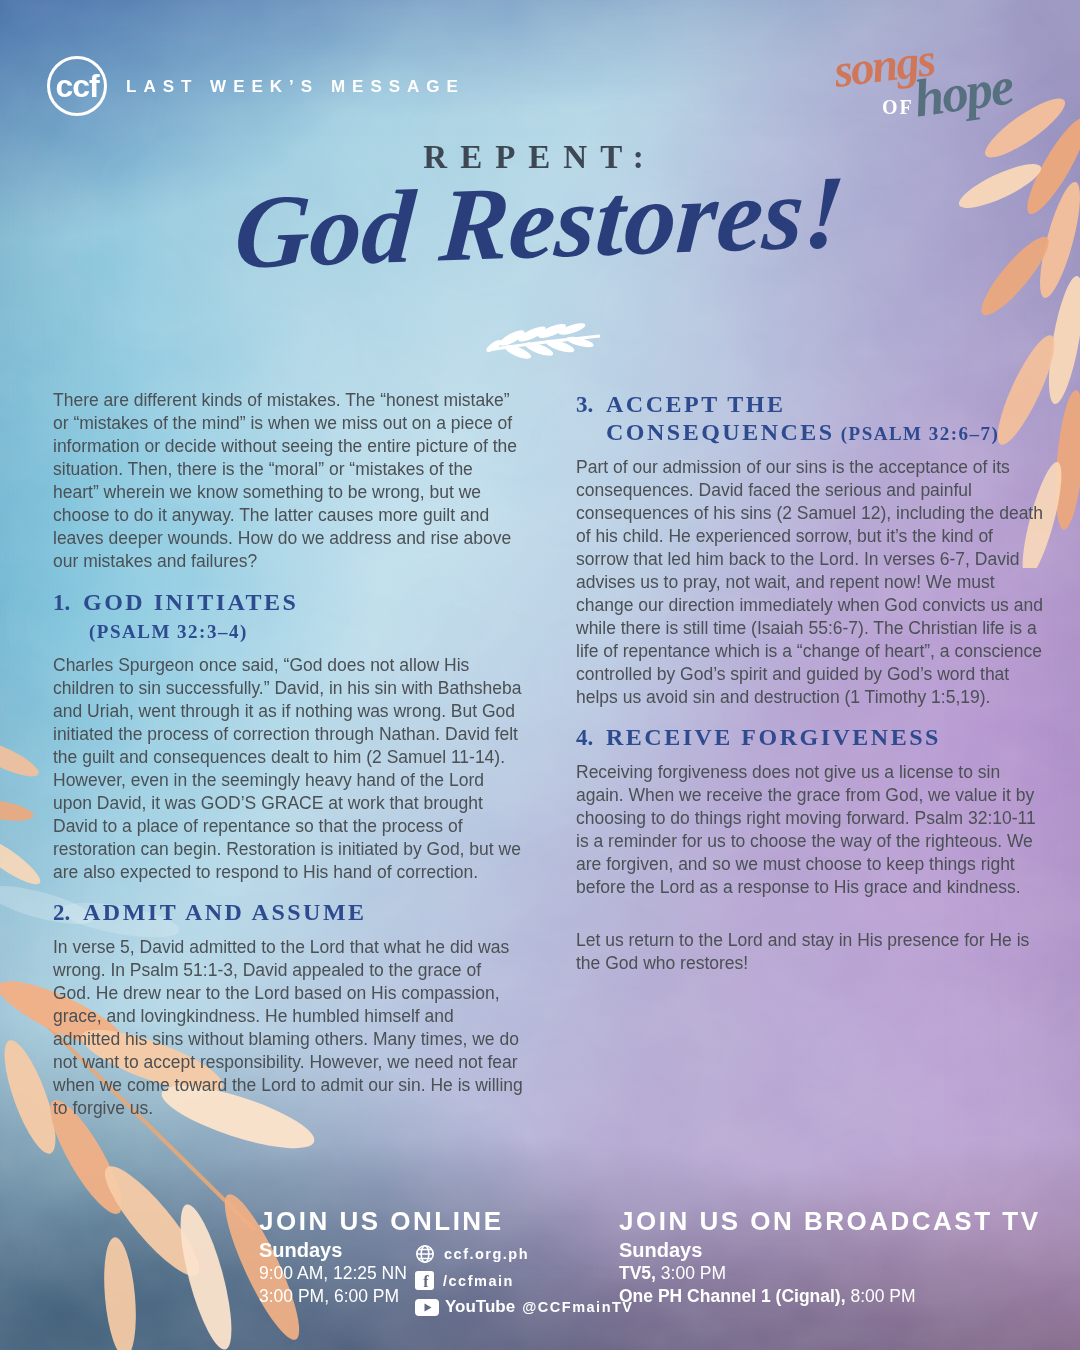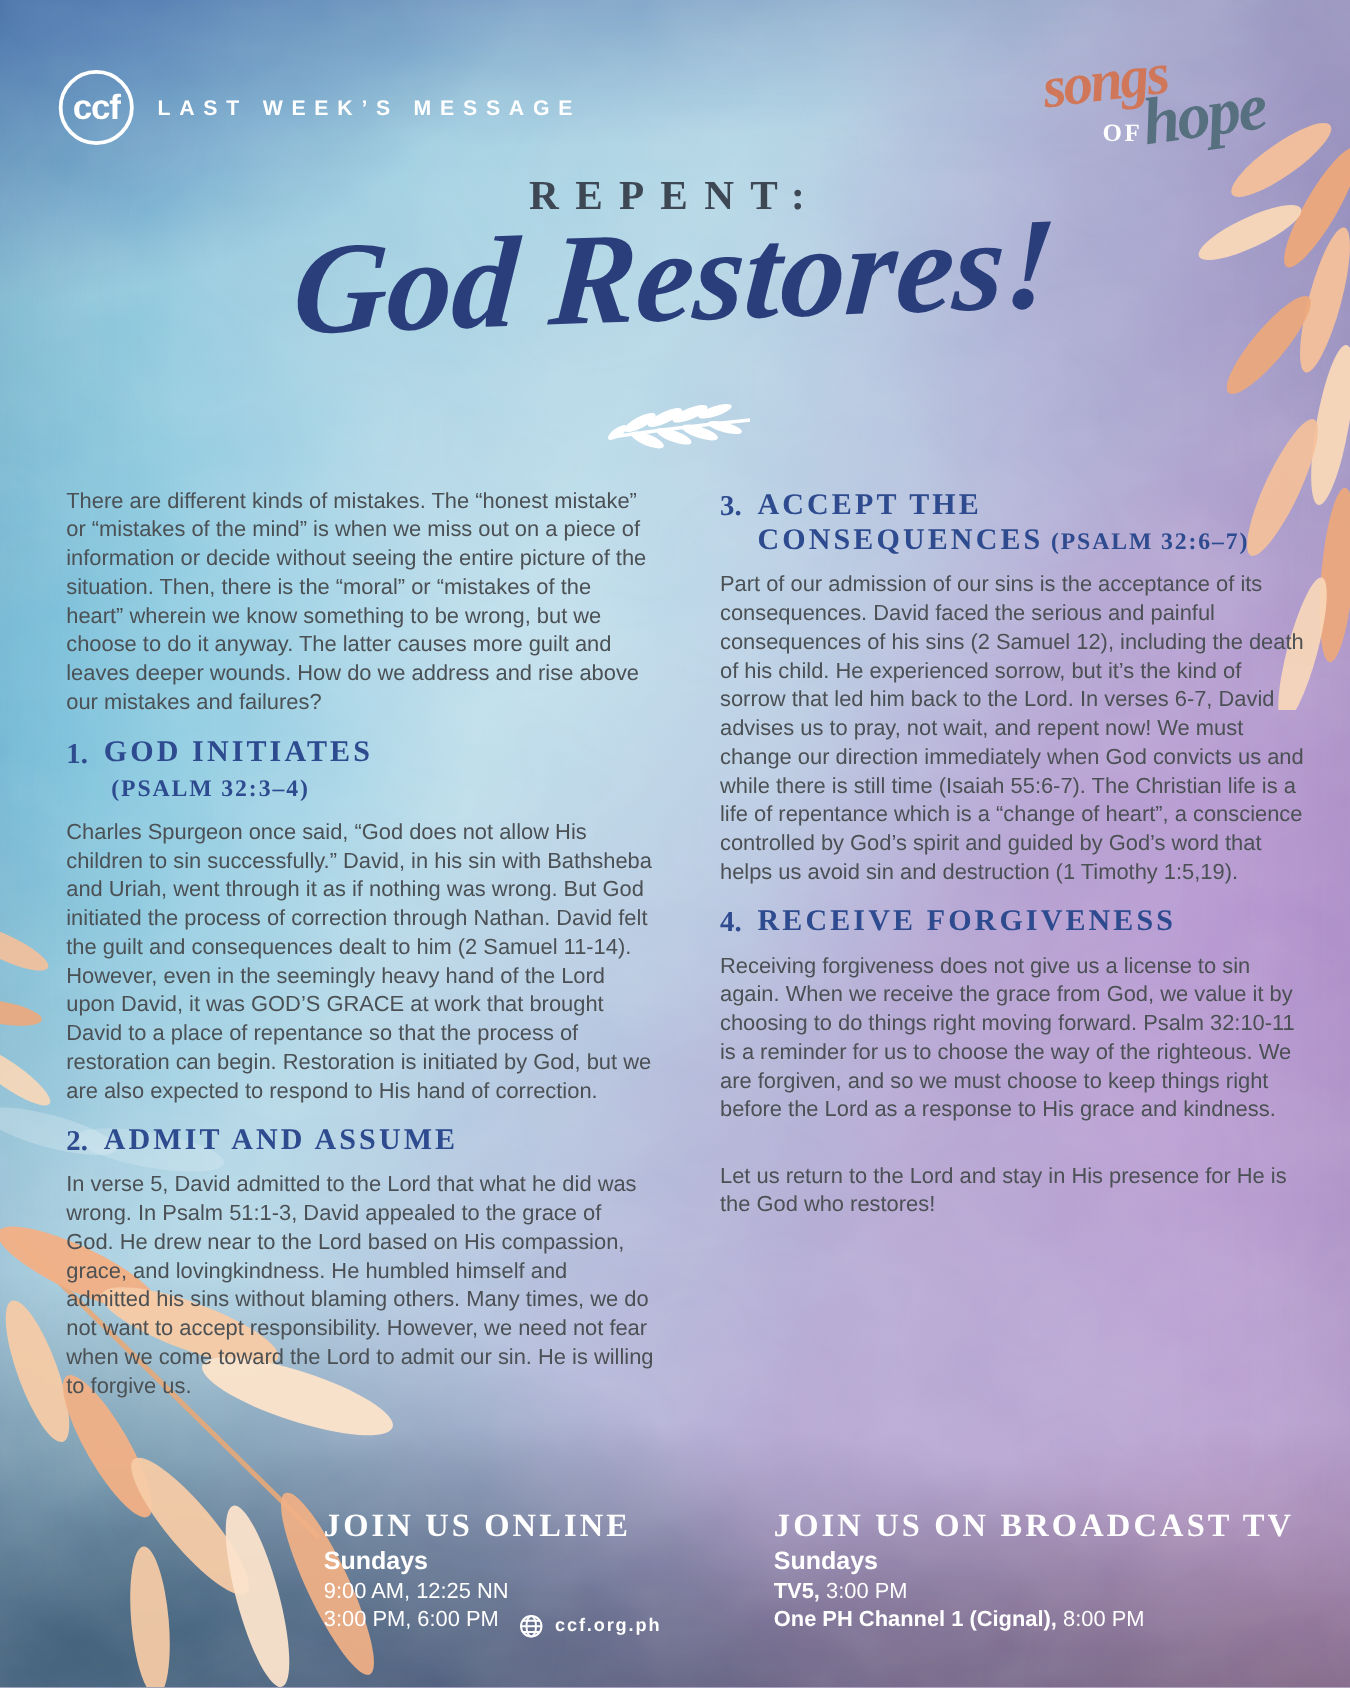--- a/index.html
+++ b/index.html
@@ -27,21 +27,21 @@
     box-shadow:inset 0 0 140px rgba(38,42,84,.18);
   }
   .texture{position:absolute;inset:0;pointer-events:none;}
   svg.deco{position:absolute;pointer-events:none;}
 
   
   .logo-circle{
     position:absolute;left:47px;top:56px;width:60px;height:60px;border-radius:50%;
     border:3px solid var(--white);display:flex;align-items:center;justify-content:center;
   }
-  .logo-circle span{color:var(--white);font-weight:bold;font-size:28px;letter-spacing:-1px;}
+  .logo-circle span{color:var(--white);font-weight:bold;font-size:32px;letter-spacing:-1px;}
   .kicker{
     position:absolute;left:126px;top:77px;color:var(--white);font-weight:bold;
     font-size:17px;letter-spacing:7px;
   }
   .series{position:absolute;left:820px;top:30px;width:220px;height:120px;}
   .series .songs{
     position:absolute;left:14px;top:8px;font-family:"Liberation Serif",serif;
     font-style:italic;font-weight:bold;font-size:47px;color:var(--songs-coral);
     transform:rotate(-7deg);letter-spacing:-2px;
   }
@@ -78,30 +78,30 @@
   .sec-num{width:30px;font-size:23px;line-height:27px;}
   .sec-lines{flex:1;}
   .sec-lines .ln{font-size:24px;line-height:27px;letter-spacing:2.5px;}
   .sec-ref{font-size:19px;letter-spacing:1.5px;}
   .sec-ref:not(:empty){margin-left:6px;}
   .section p{margin-top:9px;}
   .closing{margin-top:30px;}
 
   
   .f-head{
-    font-family:Liberation Serif, serif;font-weight:bold;color:var(--white);
+    font-family:Liberation Sans, sans-serif;font-weight:bold;color:var(--white);
     font-size:26px;letter-spacing:2.5px;
   }
   .footer-online{position:absolute;left:259px;top:1206px;color:var(--white);}
   .footer-broadcast{position:absolute;left:619px;top:1206px;color:var(--white);}
   .f-day{font-weight:bold;font-size:20px;margin-top:2px;}
   .f-line{font-size:17.5px;line-height:23px;}
   .f-line .b{font-weight:bold;}
   .links{position:absolute;left:156px;top:38px;width:200px;}
-  .link-row{display:flex;align-items:center;margin-bottom:7px;margin-top:47px;}
+  .link-row{display:flex;align-items:center;margin-bottom:7px;}
   .link-row svg{flex:0 0 auto;}
   .link-label{font-size:14.5px;font-weight:bold;letter-spacing:1.5px;margin-left:9px;}
   .yt-word{font-family:"Liberation Sans",sans-serif;font-weight:bold;font-size:17px;margin-left:6px;letter-spacing:0;}
   .yt-handle{font-size:14.5px;font-weight:bold;letter-spacing:1.5px;margin-left:7px;}
 </style>
 </head>
 <body>
 
 <div class="page">
 

